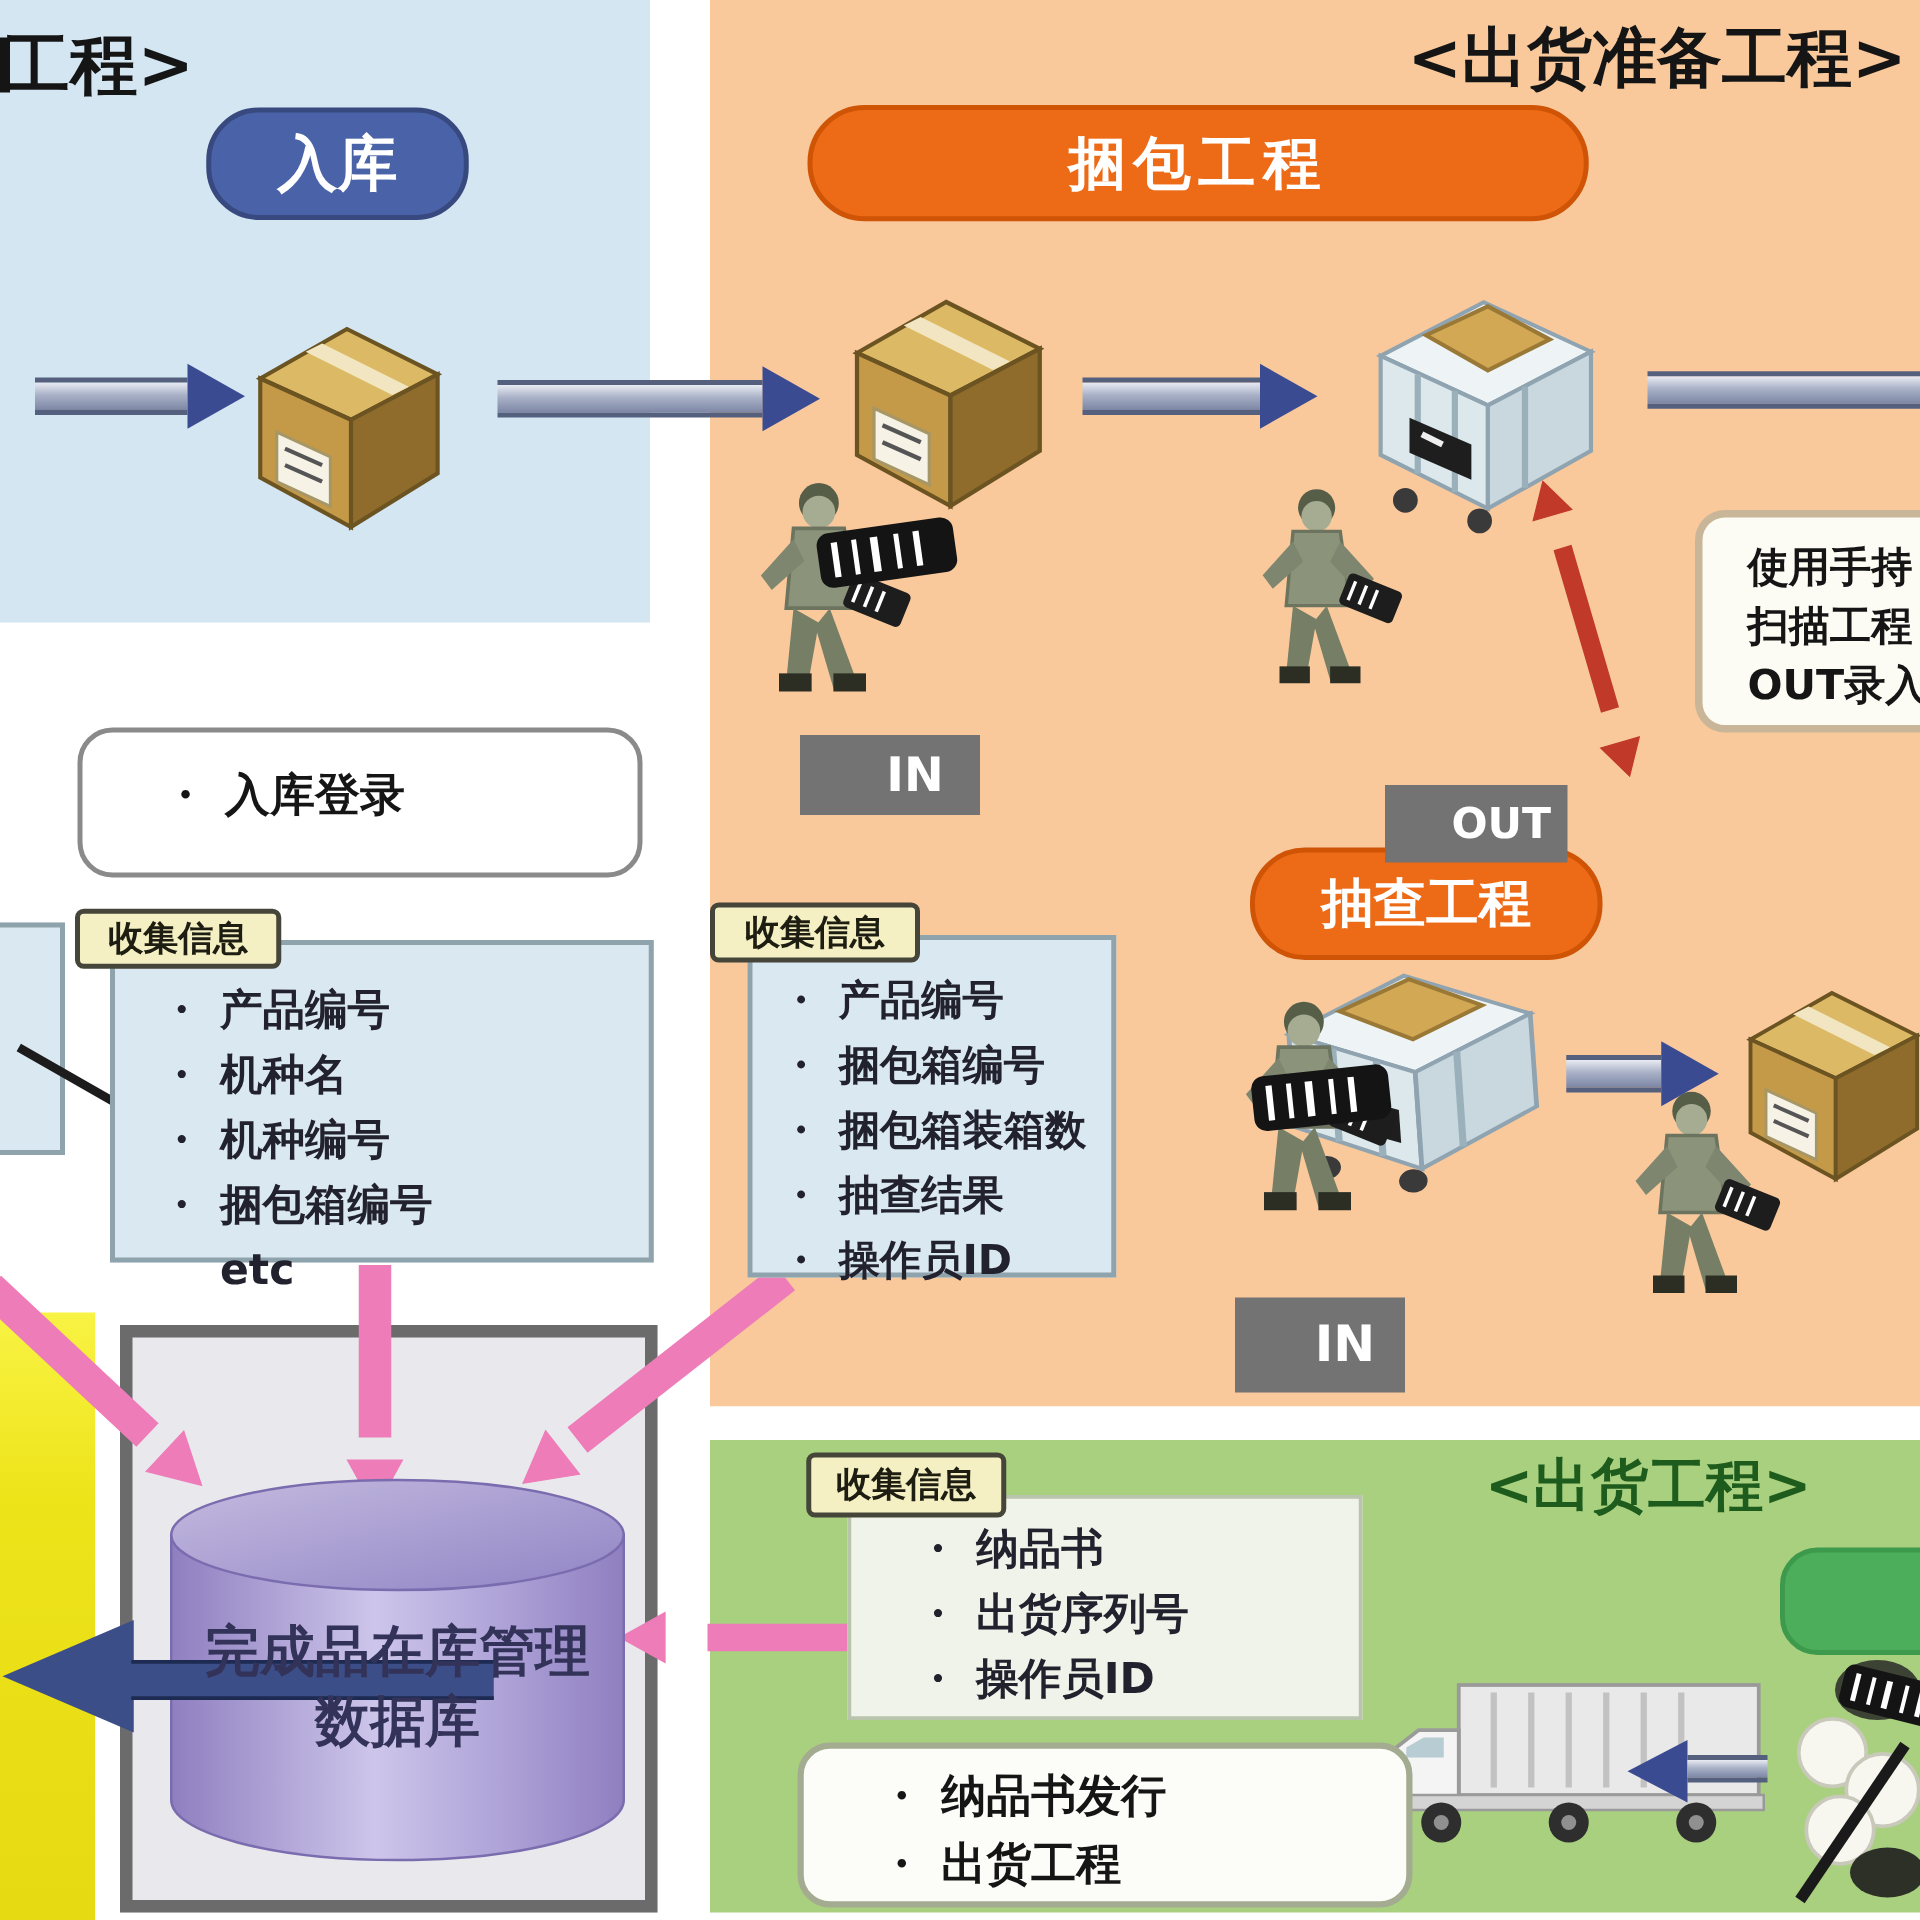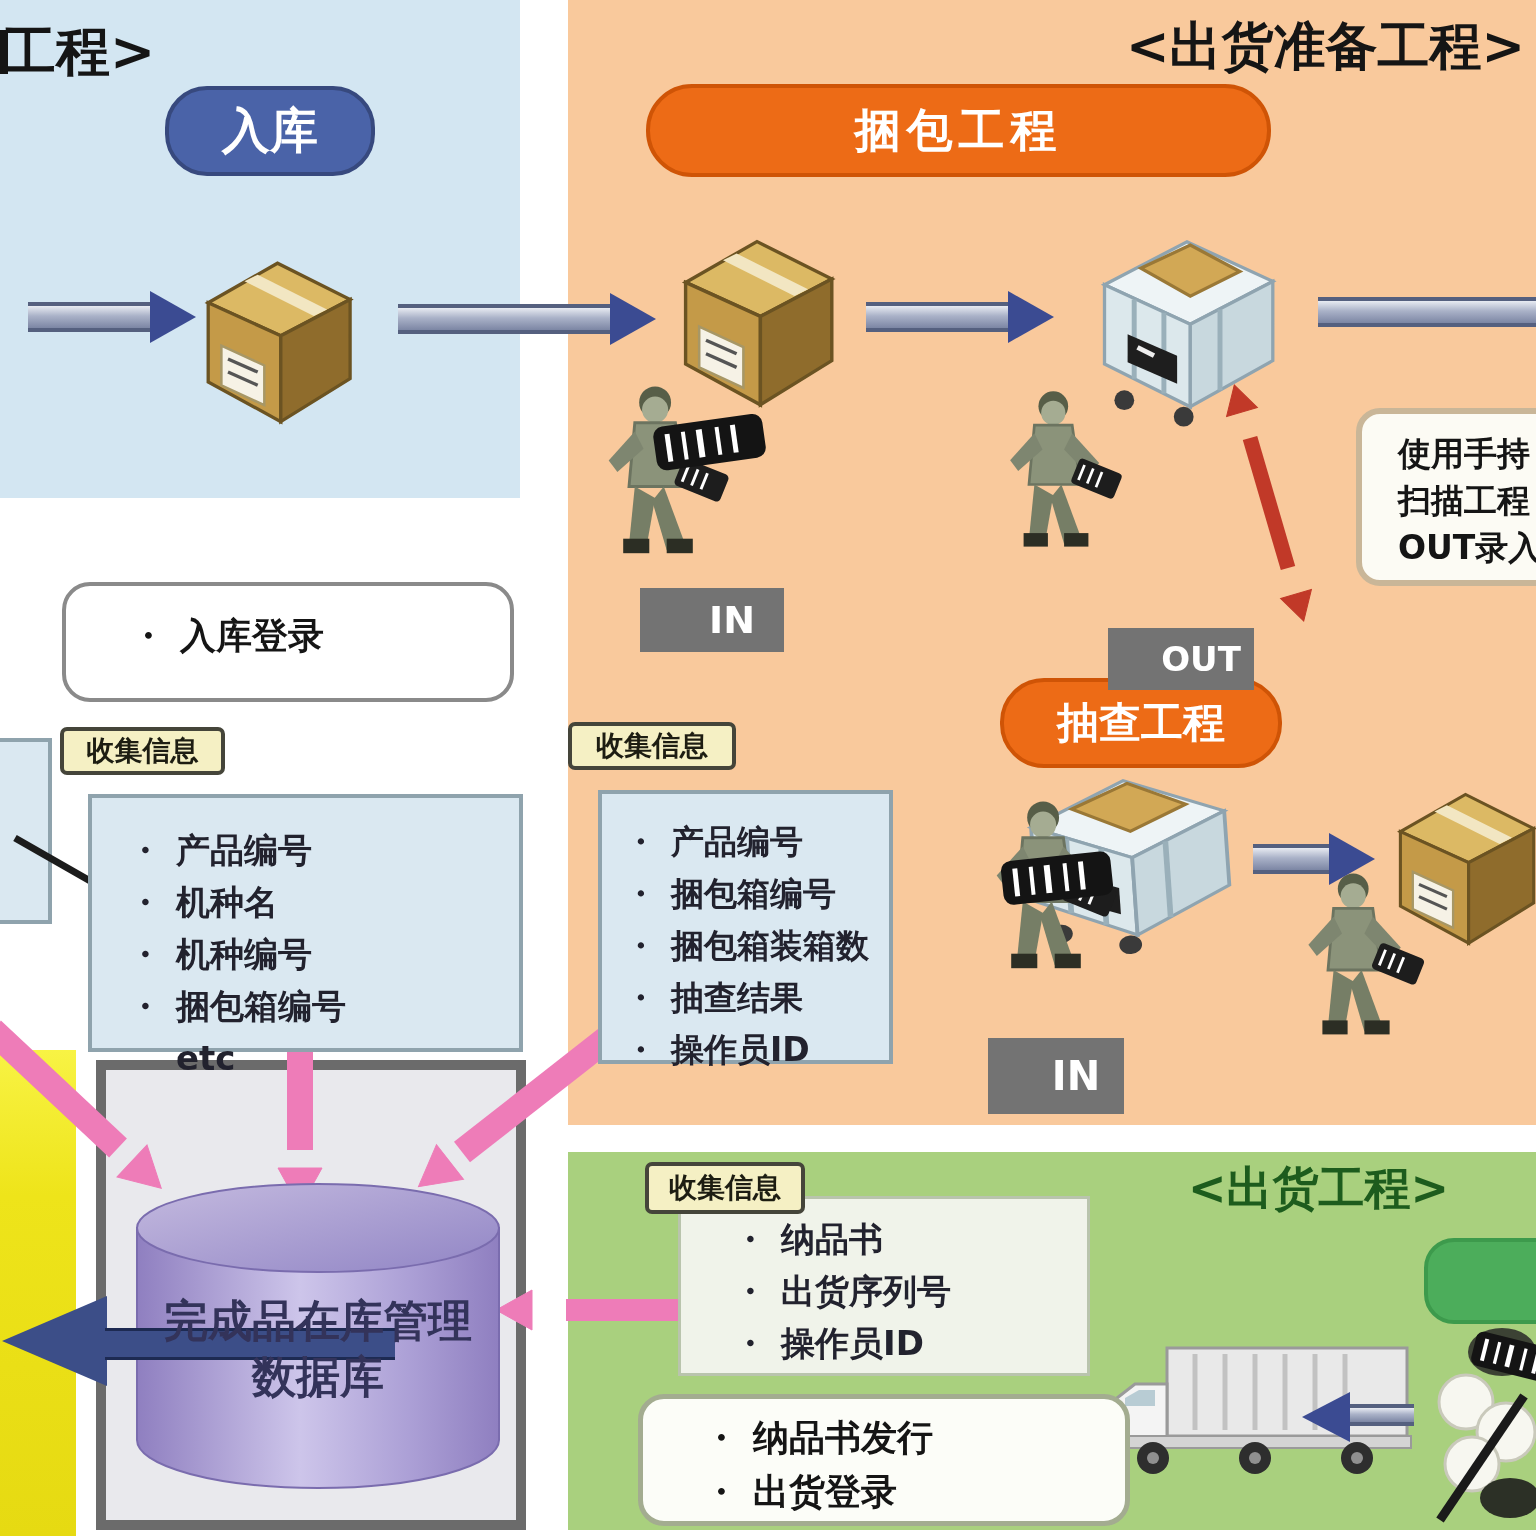--- a/index.html
+++ b/index.html
@@ -38,21 +38,21 @@
   .whitebox{position:absolute;background:#ffffff;border:4px solid #8a8a8a;border-radius:28px;z-index:10;box-sizing:border-box;color:#151515;}
   .box-register{left:62px;top:582px;width:452px;height:120px;padding:26px 0 0 64px;font-size:36px;}
   .box-shipreg{left:638px;top:1394px;width:492px;height:132px;background:#fcfdf8;border:5px solid #a3ac90;border-radius:26px;padding:12px 0 0 60px;font-size:36px;line-height:54px;}
   
   .tag{position:absolute;z-index:12;background:#f5f0c4;border:4px solid #45453a;border-radius:7px;color:#1d1d12;font-size:28px;display:flex;align-items:center;justify-content:center;box-sizing:border-box;}
   .tag1{left:60px;top:727px;width:165px;height:48px;}
   .tag2{left:568px;top:722px;width:168px;height:48px;}
   .tag3{left:645px;top:1162px;width:160px;height:52px;}
   
   .listbox{position:absolute;z-index:11;box-sizing:border-box;color:#22222e;font-size:34px;line-height:52px;white-space:nowrap;}
-  .list-blue{background:#dae8f1;border:4px solid #8fa3ad;margin-top:42px;}
+  .list-blue{background:#dae8f1;border:4px solid #8fa3ad;}
   .list1{left:88px;top:752px;width:435px;height:258px;padding:26px 0 0 36px;}
   .list2{left:598px;top:748px;width:295px;height:274px;padding:22px 0 0 22px;font-size:33px;}
   .list3{left:678px;top:1196px;width:412px;height:180px;background:#f0f3ea;border:3px solid #b9c4ad;padding:14px 0 0 52px;}
   .li{display:block;}
   .li::before{content:"\30FB";margin-right:14px;}
   .li-plain{display:block;padding-left:48px;}
   .partialbox{left:-16px;top:738px;width:60px;height:178px;background:#dae8f1;border:4px solid #8fa3ad;z-index:3;}
   
   .dbtext{position:absolute;z-index:12;left:137px;width:362px;text-align:center;color:#33335a;font-size:44px;}
   .dbtext1{top:1292px;}
@@ -127,21 +127,21 @@
 
   <div class="tag tag3">收集信息</div>
   <div class="listbox list3">
     <span class="li">纳品书</span>
     <span class="li">出货序列号</span>
     <span class="li">操作员ID</span>
   </div>
 
   <div class="whitebox box-shipreg">
     <span class="li">纳品书发行</span>
-    <span class="li">出货登录</span>
+    <span class="li">出货工程</span>
   </div>
 
   <div class="dbtext dbtext1">完成品在库管理</div>
   <div class="dbtext dbtext2">数据库</div>
 
   <div class="pipe" style="left:28px;top:302px;width:122px;"></div>
   <div class="head-r" style="left:150px;top:291px;"></div>
   <div class="pipe" style="left:398px;top:304px;width:212px;"></div>
   <div class="head-r" style="left:610px;top:293px;"></div>
   <div class="pipe" style="left:866px;top:302px;width:142px;"></div>

